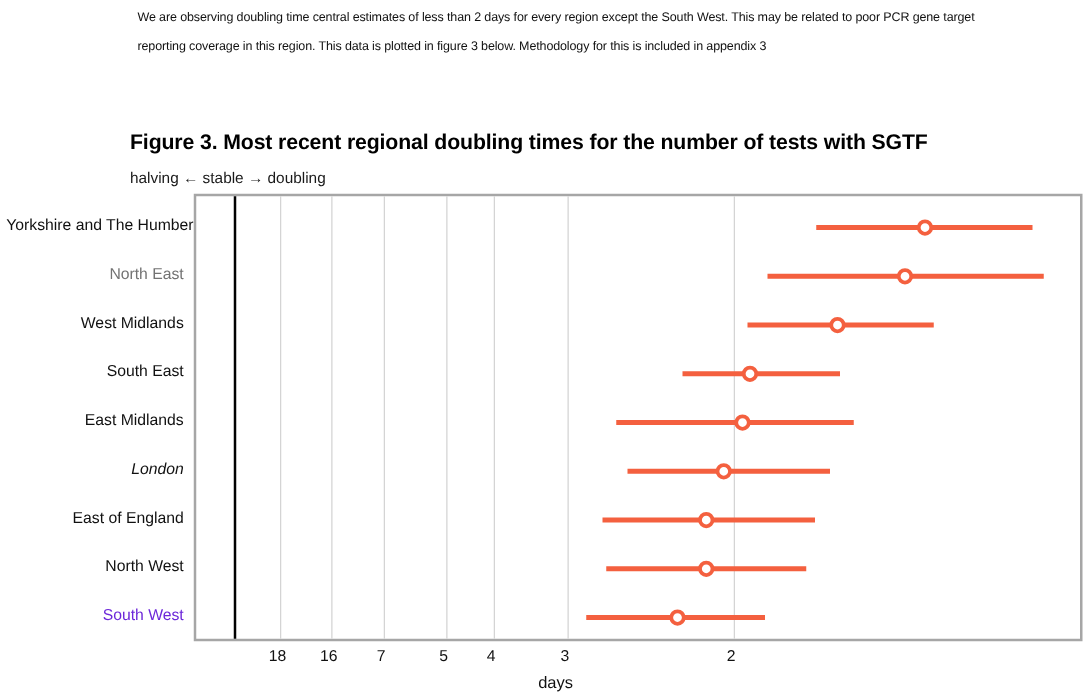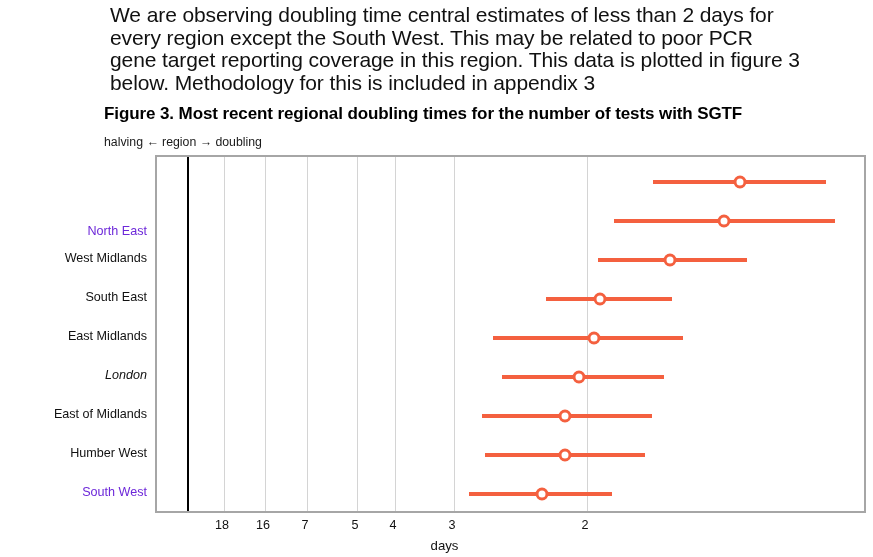--- a/index.html
+++ b/index.html
@@ -15,21 +15,21 @@
     color: #000000;
     overflow: hidden;
   }
 
   
   #intro-paragraph {
     position: absolute;
     left: 110px;
     top: 4px;
     width: 690px;
-    font-size: 21px;
+    font-size: 10px;
     line-height: 22.5px;
     color: #111111;
     letter-spacing: -0.1px;
   }
 
   
   #figure-title {
     position: absolute;
     left: 104px;
     top: 104px;
@@ -149,32 +149,33 @@
   }
   #x-axis-title span { position: relative; left: 40px; }
 </style>
 </head>
 <body>
 
 <div id="intro-paragraph">We are observing doubling time central estimates of less than 2 days for every region except the South West. This may be related to poor PCR gene target reporting coverage in this region. This data is plotted in figure 3 below. Methodology for this is included in appendix 3</div>
 
 <div id="figure-title">Figure 3. Most recent regional doubling times for the number of tests with SGTF</div>
 
-<div id="scale-hint">halving ← region → doubling</div>
+<div id="scale-hint">halving ← stable → doubling</div>
 
 <div id="chart-area">
 
   <div id="y-axis-labels">
-      <div class="y-label" style="top: 231px; color: #6d28d9; text-align: right;">North East</div>
+      <div class="y-label" style="top: 180px; color: rgb(17, 17, 17);">Yorkshire and The Humber</div>
+      <div class="y-label" style="top: 219px; color: #737373; text-align: right;">North East</div>
       <div class="y-label" style="top: 258px; color: rgb(17, 17, 17);">West Midlands</div>
       <div class="y-label" style="top: 297px; color: rgb(17, 17, 17);">South East</div>
       <div class="y-label" style="top: 336px; color: rgb(17, 17, 17); text-align: right;">East Midlands</div>
       <div class="y-label" style="top: 375px; color: rgb(17, 17, 17); font-style: italic;">London</div>
-      <div class="y-label" style="top: 414px; color: rgb(17, 17, 17);">East of Midlands</div>
-      <div class="y-label" style="top: 453px; color: rgb(17, 17, 17);">Humber West</div>
+      <div class="y-label" style="top: 414px; color: rgb(17, 17, 17);">East of England</div>
+      <div class="y-label" style="top: 453px; color: rgb(17, 17, 17);">North West</div>
       <div class="y-label" style="top: 492px; color: #6d28d9;">South West</div>
     </div>
 
   <div id="plot-frame">
     <div id="gridlines-layer">
         <div class="gridline" style="left: 67px; background: rgb(212, 212, 212);"></div>
         <div class="gridline" style="left: 108px; background: rgb(212, 212, 212);"></div>
         <div class="gridline" style="left: 150px; background: rgb(212, 212, 212);"></div>
         <div class="gridline" style="left: 200px; background: rgb(212, 212, 212);"></div>
         <div class="gridline" style="left: 238px; background: rgb(212, 212, 212);"></div>

